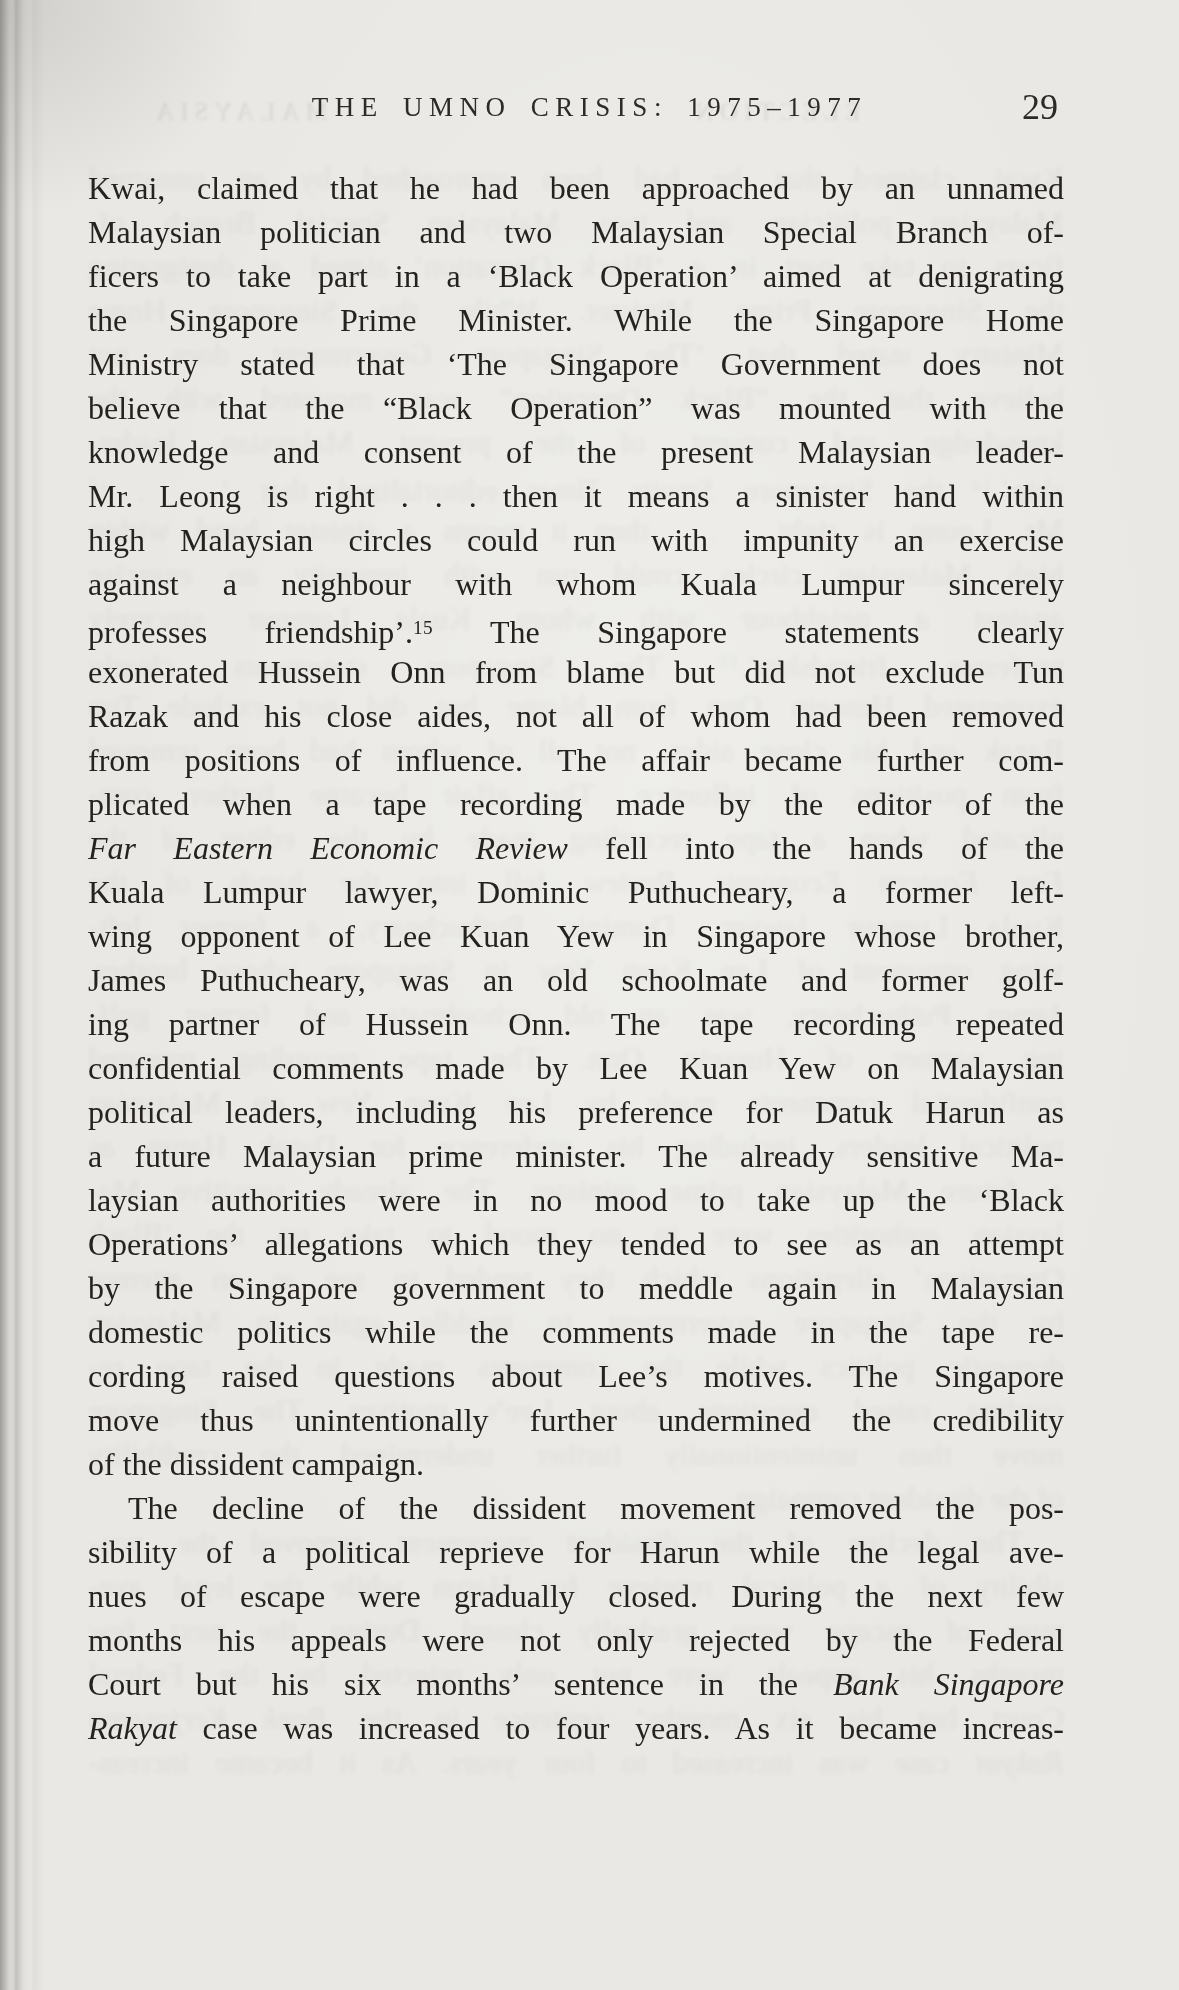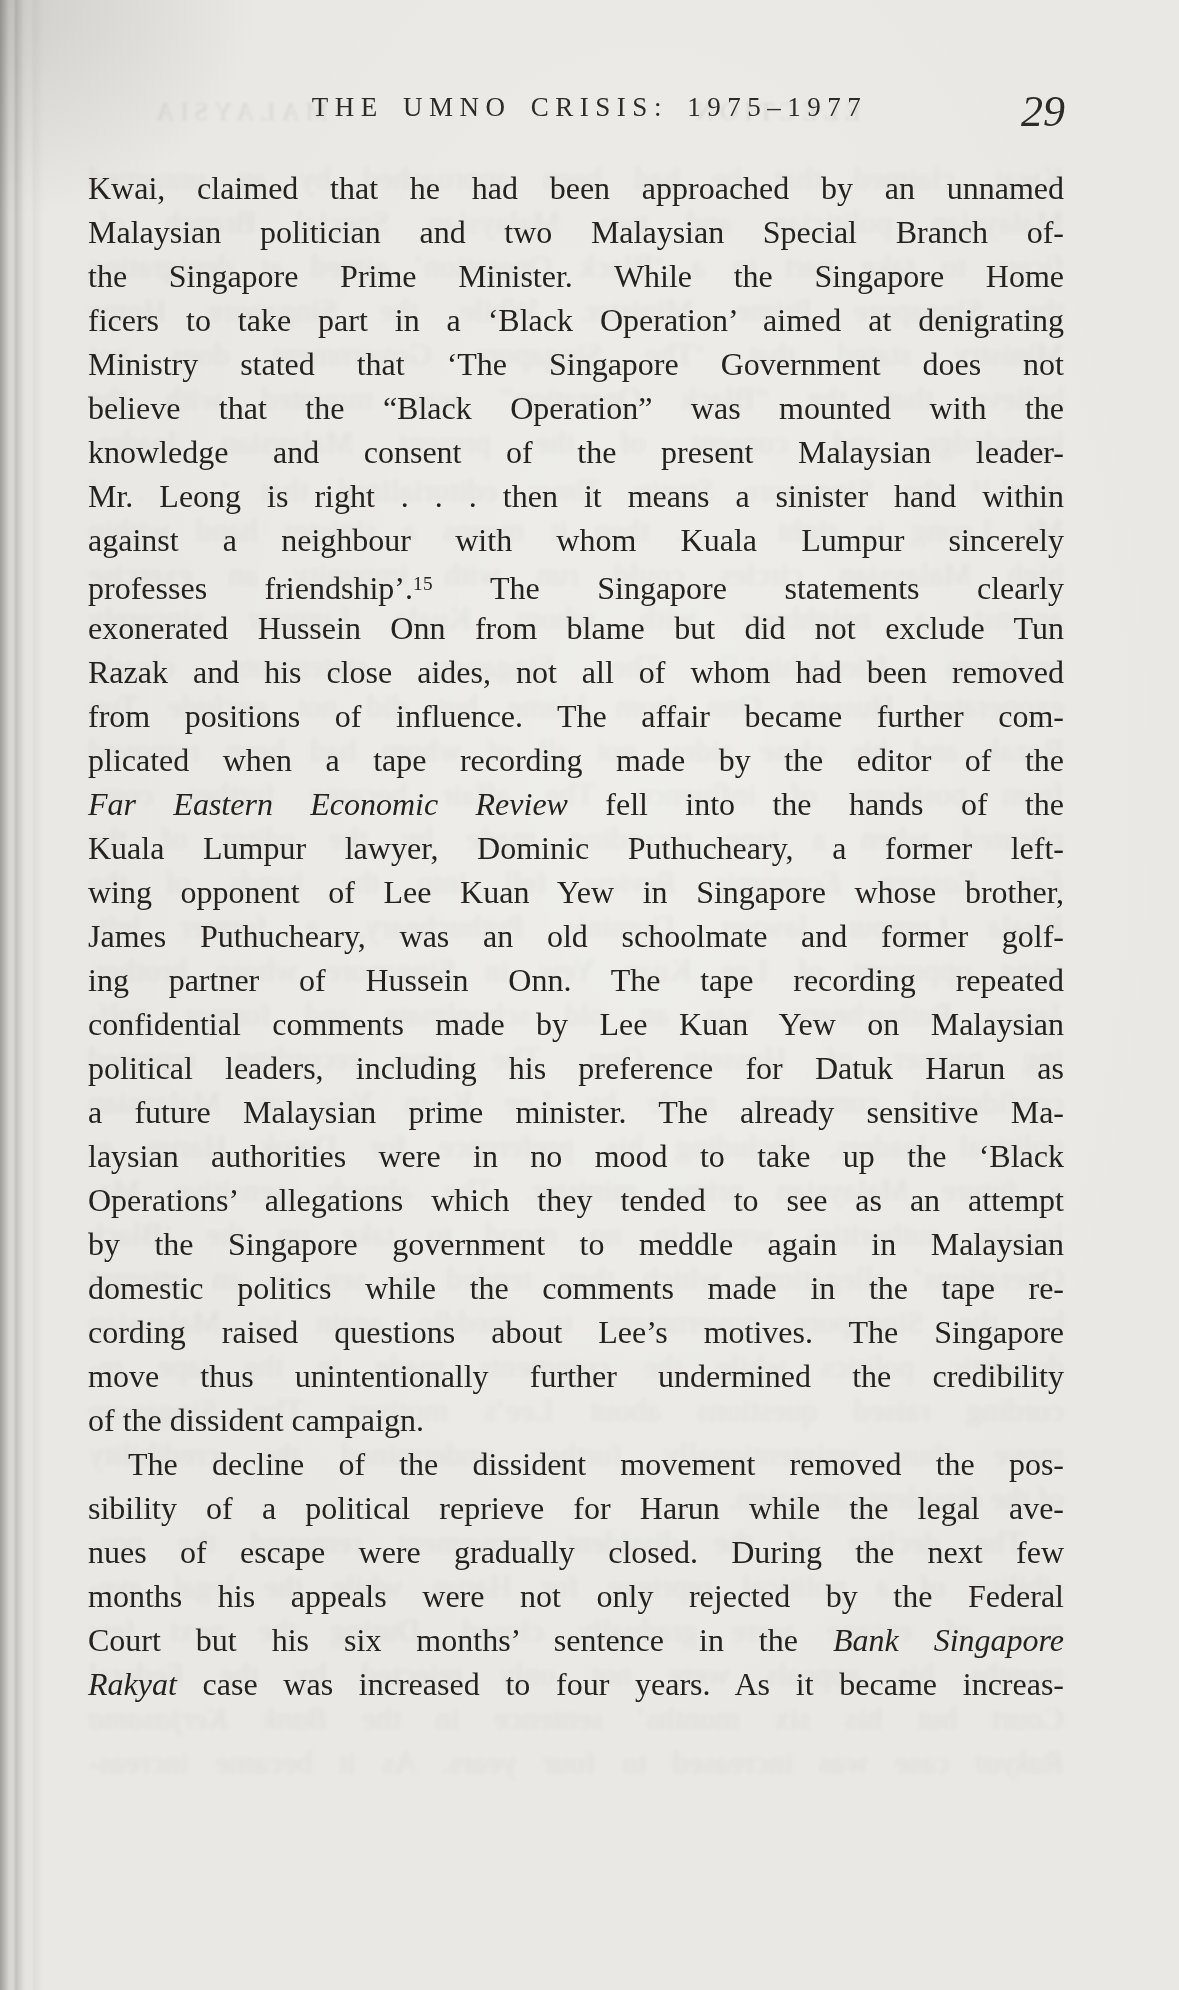--- a/index.html
+++ b/index.html
@@ -38,24 +38,23 @@
   }
   .running-title{
     position:absolute;left:0;right:0;
     text-align:center;
     font-size:27px;
     letter-spacing:6.5px;
     color:var(--header-ink);
     word-spacing:6px;
   }
   .page-number{
-    position:absolute;right:114px;top:-6px;
-    font-size:44px;
+    position:absolute;right:121px;top:-6px;
+    font-size:36px;
     color:var(--header-ink);
-    font-style:italic;
   }
   .ghost-frag{
     position:absolute;top:6px;
     font-size:25px;letter-spacing:6px;
     color:#6f6c66;
     opacity:.14;
     filter:blur(1.6px);
     transform:scaleX(-1);
     pointer-events:none;
   }
@@ -143,26 +142,27 @@
       <div class="line indent"><span>The decline of the dissident movement removed the pos-</span></div>
       <div class="line"><span>sibility of a political reprieve for Harun while the legal ave-</span></div>
       <div class="line"><span>nues of escape were gradually closed. During the next few</span></div>
       <div class="line"><span>months his appeals were not only rejected by the Federal</span></div>
       <div class="line"><span>Court but his six months’ sentence in the </span><span class="it">Bank Kerjasama</span></div>
       <div class="line"><span class="it">Rakyat</span><span> case was increased to four years. As it became increas-</span></div>
     </div>
     <div class="text-block">
       <div class="line"><span>Kwai, claimed that he had been approached by an unnamed</span></div>
       <div class="line"><span>Malaysian politician and two Malaysian Special Branch of-</span></div>
+      <div class="line"><span>ficers to take part in a ‘Black Operation’ aimed at denigrating</span></div>
       <div class="line"><span>the Singapore Prime Minister. While the Singapore Home</span></div>
-      <div class="line"><span>ficers to take part in a ‘Black Operation’ aimed at denigrating</span></div>
       <div class="line"><span>Ministry stated that ‘The Singapore Government does not</span></div>
       <div class="line"><span>believe that the “Black Operation” was mounted with the</span></div>
       <div class="line"><span>knowledge and consent of the present Malaysian leader-</span></div>
       <div class="line"><span>Mr. Leong is right . . . then it means a sinister hand within</span></div>
+      <div class="line"><span>high Malaysian circles could run with impunity an exercise</span></div>
       <div class="line"><span>against a neighbour with whom Kuala Lumpur sincerely</span></div>
       <div class="line"><span>professes friendship’.</span><span class="sup">15</span><span> The Singapore statements clearly</span></div>
       <div class="line"><span>exonerated Hussein Onn from blame but did not exclude Tun</span></div>
       <div class="line"><span>Razak and his close aides, not all of whom had been removed</span></div>
       <div class="line"><span>from positions of influence. The affair became further com-</span></div>
       <div class="line"><span>plicated when a tape recording made by the editor of the</span></div>
       <div class="line"><span class="it">Far Eastern Economic Review</span><span> fell into the hands of the</span></div>
       <div class="line"><span>Kuala Lumpur lawyer, Dominic Puthucheary, a former left-</span></div>
       <div class="line"><span>wing opponent of Lee Kuan Yew in Singapore whose brother,</span></div>
       <div class="line"><span>James Puthucheary, was an old schoolmate and former golf-</span></div>

